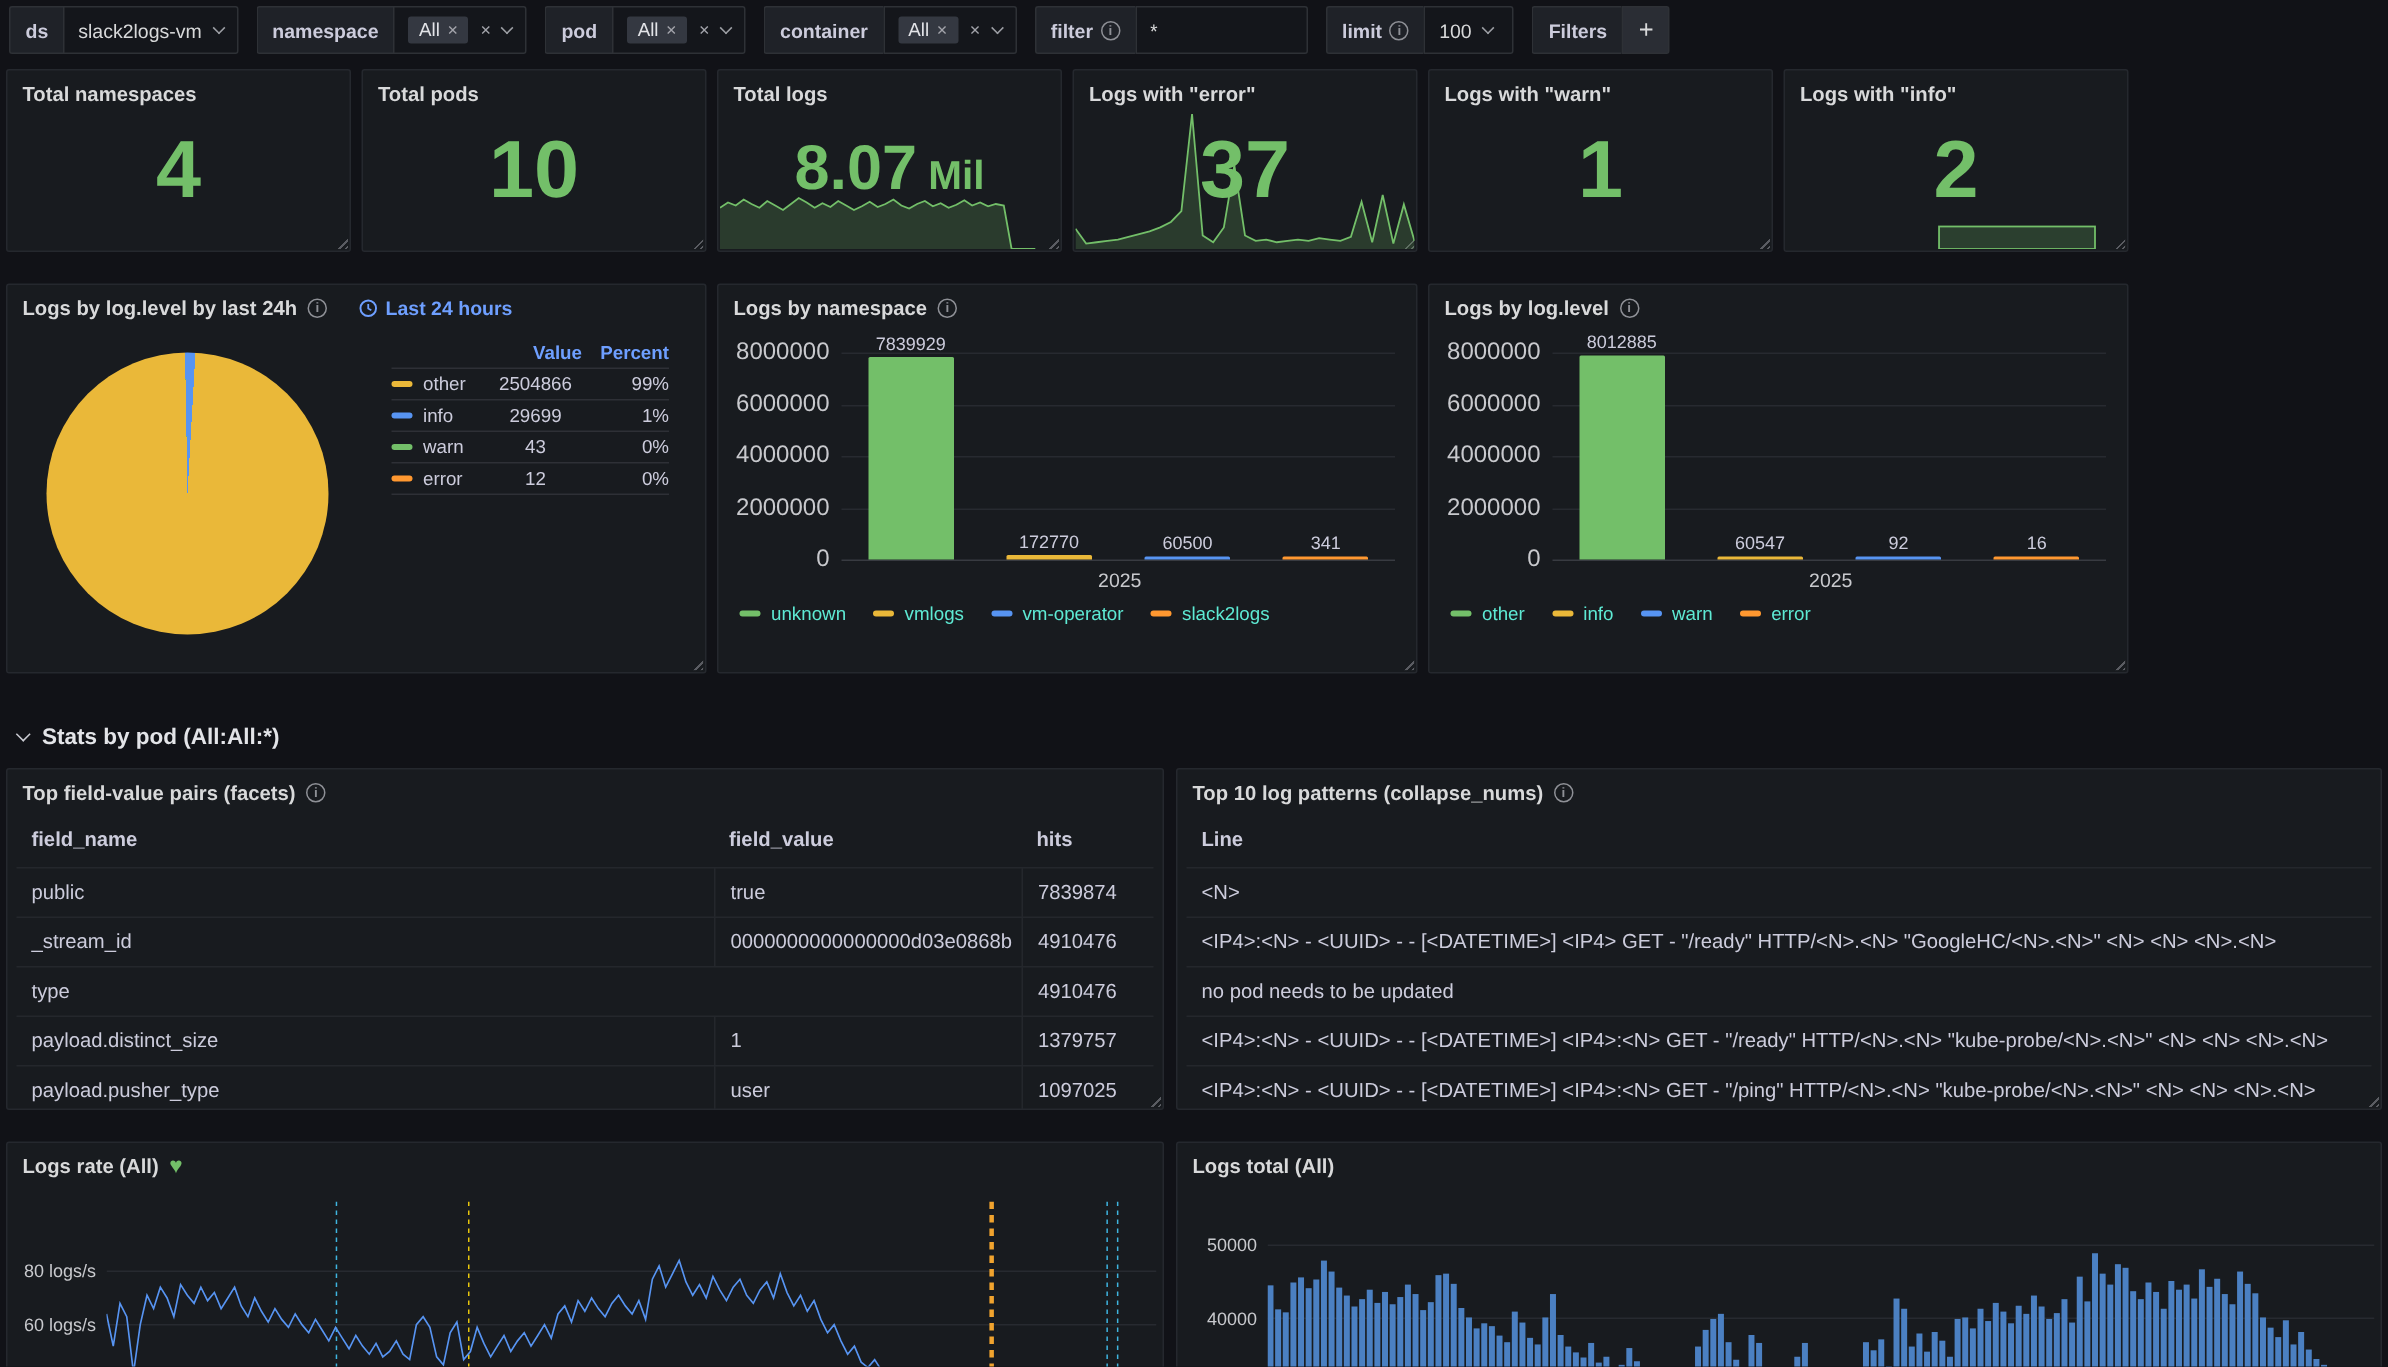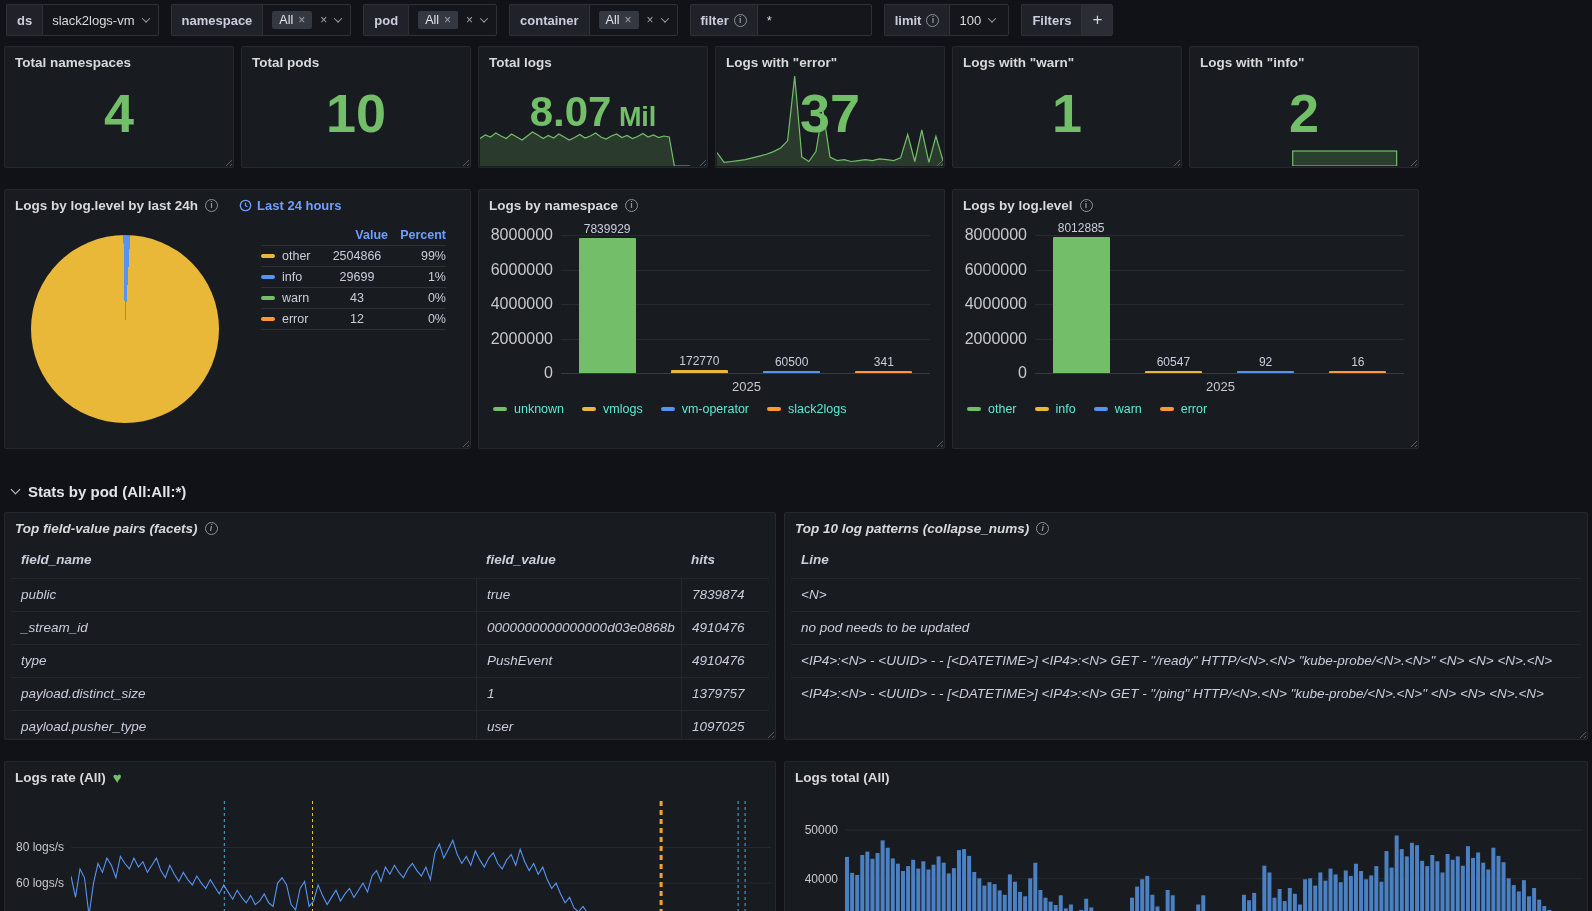--- a/index.html
+++ b/index.html
@@ -60,21 +60,21 @@
   .gbar { width:62%; border-radius:1px 1px 0 0; }
   .xlabel { text-align:center; font-size:13px; color:#c8c9cd; padding:6px 0 2px 70px; }
   .legend { display:flex; gap:18px; padding:6px 0 0 14px; font-size:12.5px; color:#5eead4; }
   .legend .li { display:flex; align-items:center; cursor:pointer; }
 
   
   .section-head { display:flex; align-items:center; gap:9px; height:42px; padding-left:8px; font-size:15px; font-weight:700; color:#e3e4e8; cursor:pointer; }
   .sh-chev { width:7px; height:7px; border-right:1.7px solid #c9cad1; border-bottom:1.7px solid #c9cad1; transform:rotate(45deg); margin-top:-4px; }
 
   
-  .row3 { gap:8px;font-style:italic; }
+  .row3 { gap:8px; }
   .p-facets { width:772px; height:228px; flex:none; }
   .p-patterns { width:804px; height:228px; flex:none; }
   .gtable { margin:6px 6px 0 6px; font-size:13.5px; }
   .trow { display:flex; border-top:1px solid rgba(204,204,220,0.07); }
   .trow.head { border-top:none; font-weight:600; }
   .tcell { padding:8px 10px; height:32px; overflow:hidden; white-space:nowrap; }
   .trow.head .tcell { height:34px; }
   .c-name { flex:1; }
   .c-value { width:205px; border-left:1px solid rgba(204,204,220,0.07); }
   .c-hits { width:88px; border-left:1px solid rgba(204,204,220,0.07); }
@@ -414,21 +414,20 @@
           <div class="tcell c-value">true</div>
           <div class="tcell c-hits">7839874</div>
         </div>
         <div class="trow">
           <div class="tcell c-name">_stream_id</div>
           <div class="tcell c-value">0000000000000000d03e0868b</div>
           <div class="tcell c-hits">4910476</div>
         </div>
         <div class="trow">
           <div class="tcell c-name">type</div>
-          <div class="tcell c-value">PushEvent</div>
           <div class="tcell c-hits">4910476</div>
         </div>
         <div class="trow">
           <div class="tcell c-name">payload.distinct_size</div>
           <div class="tcell c-value">1</div>
           <div class="tcell c-hits">1379757</div>
         </div>
         <div class="trow">
           <div class="tcell c-name">payload.pusher_type</div>
           <div class="tcell c-value">user</div>
@@ -442,20 +441,23 @@
       <div class="ph">
           <span>Top 10 log patterns (collapse_nums)</span>
           <span class="inf">i</span>
         </div>
       <div class="gtable">
         <div class="trow head">
           <div class="tcell c-line">Line</div>
         </div>
         <div class="trow">
             <div class="tcell c-line">&lt;N&gt;</div>
+          </div>
+        <div class="trow">
+            <div class="tcell c-line">&lt;IP4&gt;:&lt;N&gt; - &lt;UUID&gt; - - [&lt;DATETIME&gt;] &lt;IP4&gt; GET - "/ready" HTTP/&lt;N&gt;.&lt;N&gt; "GoogleHC/&lt;N&gt;.&lt;N&gt;" &lt;N&gt; &lt;N&gt; &lt;N&gt;.&lt;N&gt;</div>
           </div>
         <div class="trow">
             <div class="tcell c-line">no pod needs to be updated</div>
           </div>
         <div class="trow">
             <div class="tcell c-line">&lt;IP4&gt;:&lt;N&gt; - &lt;UUID&gt; - - [&lt;DATETIME&gt;] &lt;IP4&gt;:&lt;N&gt; GET - "/ready" HTTP/&lt;N&gt;.&lt;N&gt; "kube-probe/&lt;N&gt;.&lt;N&gt;" &lt;N&gt; &lt;N&gt; &lt;N&gt;.&lt;N&gt;</div>
           </div>
         <div class="trow">
             <div class="tcell c-line">&lt;IP4&gt;:&lt;N&gt; - &lt;UUID&gt; - - [&lt;DATETIME&gt;] &lt;IP4&gt;:&lt;N&gt; GET - "/ping" HTTP/&lt;N&gt;.&lt;N&gt; "kube-probe/&lt;N&gt;.&lt;N&gt;" &lt;N&gt; &lt;N&gt; &lt;N&gt;.&lt;N&gt;</div>
           </div>

